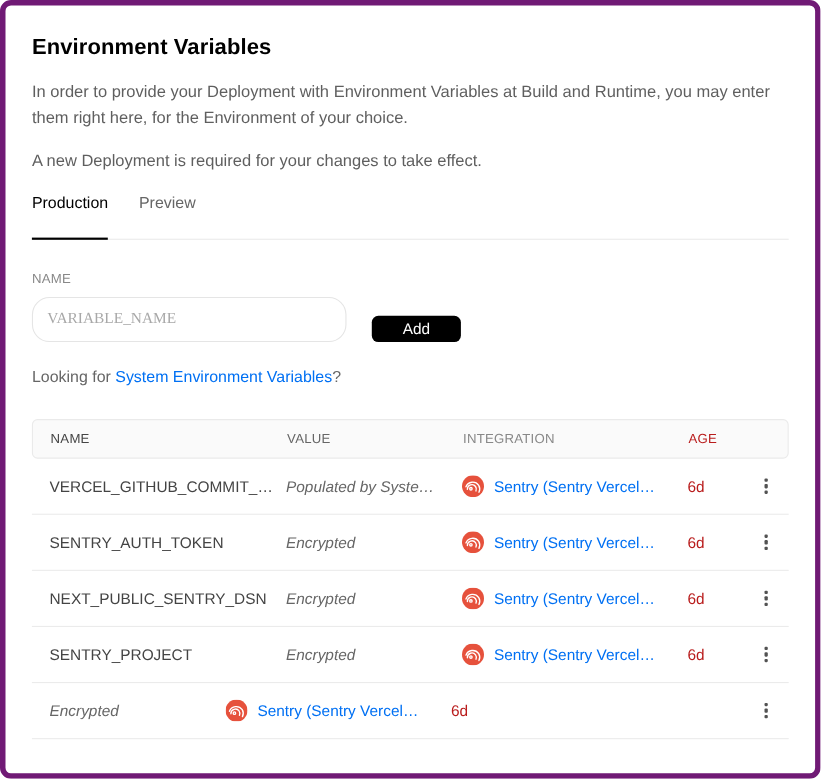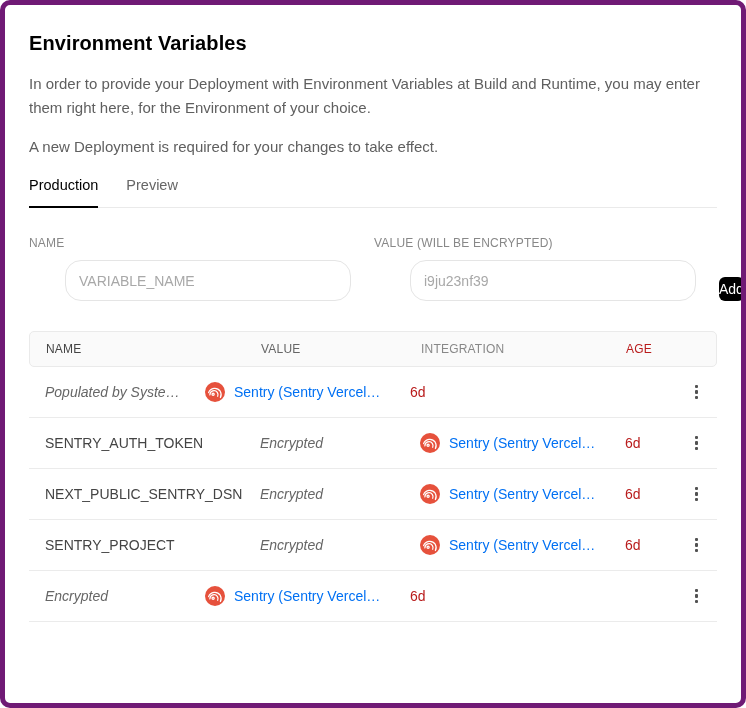--- a/index.html
+++ b/index.html
@@ -39,21 +39,21 @@
   
   .tabs {
     margin-top: 18px;
     display: flex;
     gap: 28px;
     border-bottom: 1px solid #eaeaea;
   }
   .tab {
     font-size: 14.5px;
     color: #666;
-    padding-bottom: 13px;
+    padding-bottom: 23px;
     cursor: pointer;
     border-bottom: 2px solid transparent;
     margin-bottom: -1px;
   }
   .tab.active {
     color: #000;
     font-weight: 500;
     border-bottom: 2px solid #000;
   }
   
@@ -71,23 +71,22 @@
     margin-bottom: 10px;
   }
   .text-input {
     width: 286px;
     height: 41px;
     border: 1px solid #e5e5e5;
     border-radius: 16px;
     padding: 0 13px;
     font-size: 14px;
     color: #000;
-    font-family: Liberation Sans, sans-serif;
+    font-family: Liberation Serif, serif;
     outline: none;
-    margin-left: 36px;
   }
   .text-input::placeholder { color: #a8a8a8; opacity: 1; }
   .add-btn {
     width: 81px;
     height: 24px;
     background: #000;
     color: #fff;
     font-size: 14px;
     font-weight: 500;
     border: none;
@@ -171,40 +170,38 @@
   <div class="tabs">
     <div class="tab active">Production</div>
     <div class="tab">Preview</div>
   </div>
 
   <div class="form-row">
     <div class="field">
       <label class="field-label">NAME</label>
       <input class="text-input" type="text" placeholder="VARIABLE_NAME" style="">
     </div>
-    <div class="field">
-      <label class="field-label">VALUE (WILL BE ENCRYPTED)</label>
-      <input class="text-input" type="text" placeholder="i9ju23nf39" style="">
-    </div>
     <button class="add-btn">Add</button>
   </div>
 
+  <div class="lookup"><span>Looking for </span><a>System Environment Variables</a><span>?</span></div>
 
   <div class="env-table">
     <div class="thead">
       <div class="c-name">NAME</div>
       <div class="c-value">VALUE</div>
       <div class="c-integration">INTEGRATION</div>
       <div class="c-age">AGE</div>
       <div class="c-menu"></div>
     </div>
 
     <div>
 
         <div class="trow">
+          <div class="c-name">VERCEL_GITHUB_COMMIT_…</div>
           <div class="c-value">Populated by Syste…</div>
           <div class="c-integration">
             <svg class="sentry-badge" viewBox="0 0 20 20" xmlns="http://www.w3.org/2000/svg">
               <circle cx="10" cy="10" r="10" fill="#E6513C"></circle>
               <g fill="none" stroke="#ffffff" stroke-width="1.25" stroke-linecap="round">
                 <circle cx="8.1" cy="12.3" r="1.1"></circle>
                 <path d="M4.9 12.9 a4.1 4.1 0 0 1 7.4 -2.6 a4.1 4.1 0 0 1 0.4 4"></path>
                 <path d="M3.6 10.6 a6.6 6.6 0 0 1 11.6 -1.4 a6.6 6.6 0 0 1 0.2 6.3"></path>
               </g>
             </svg>

